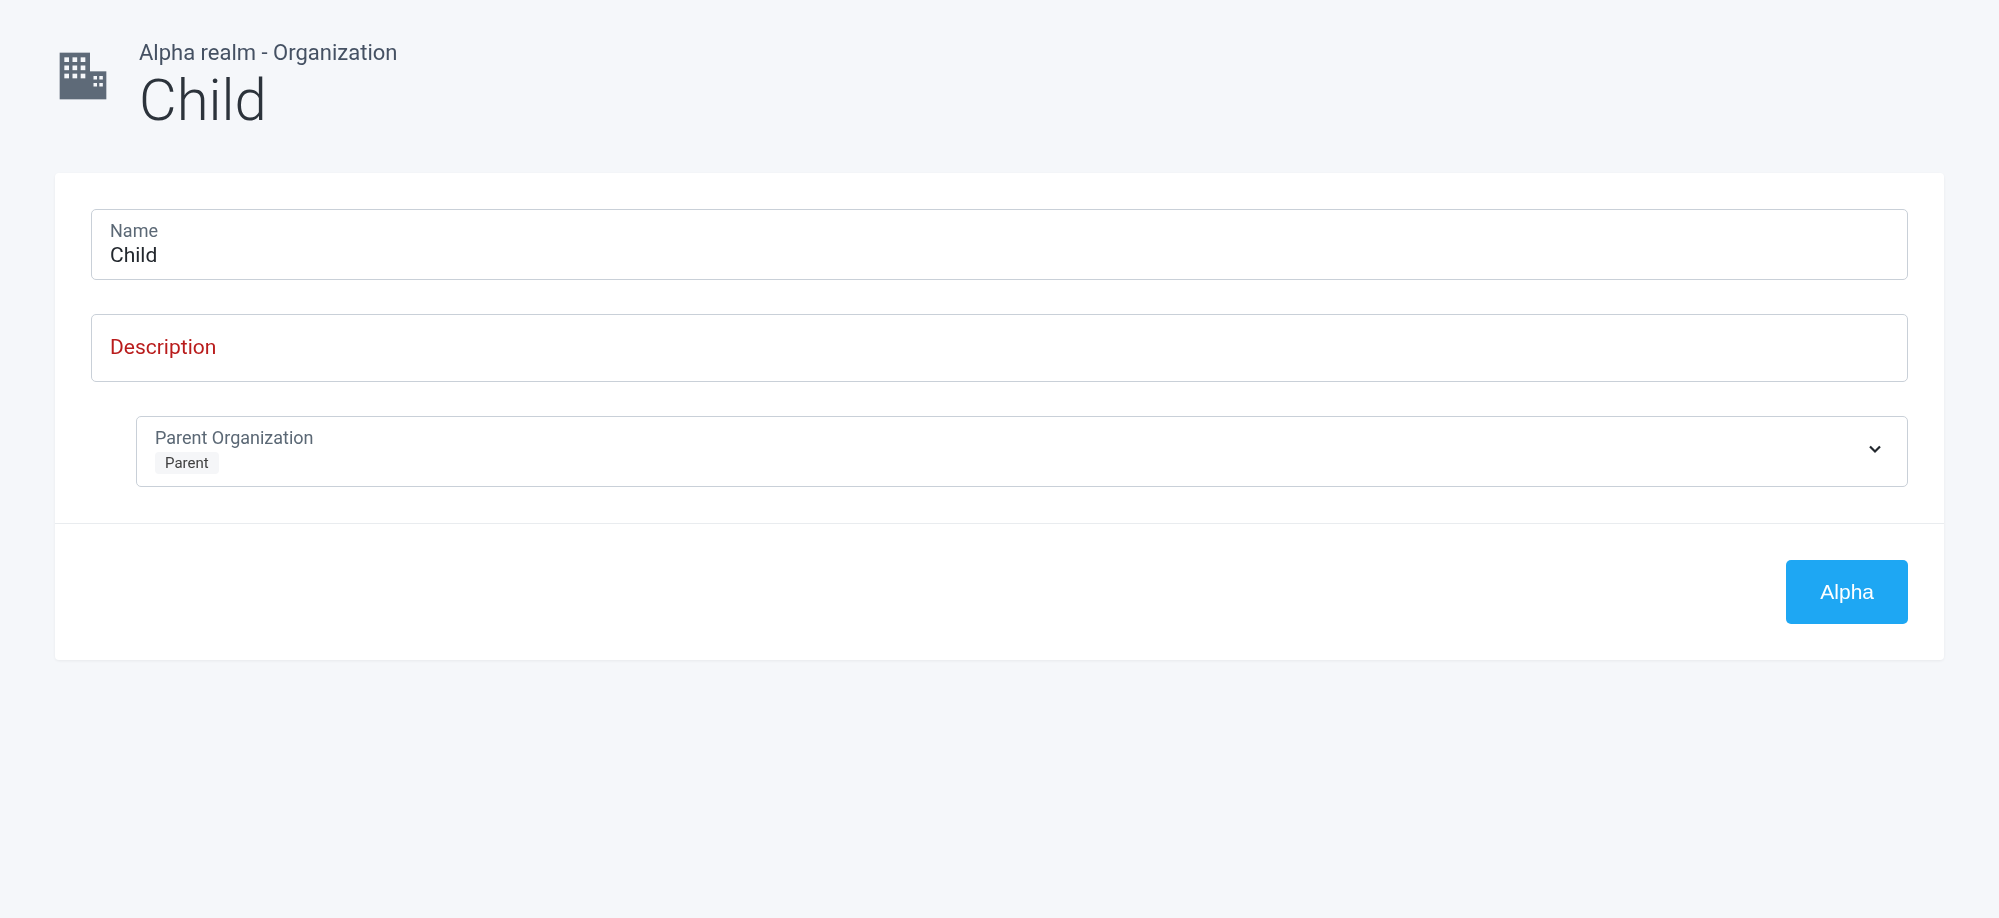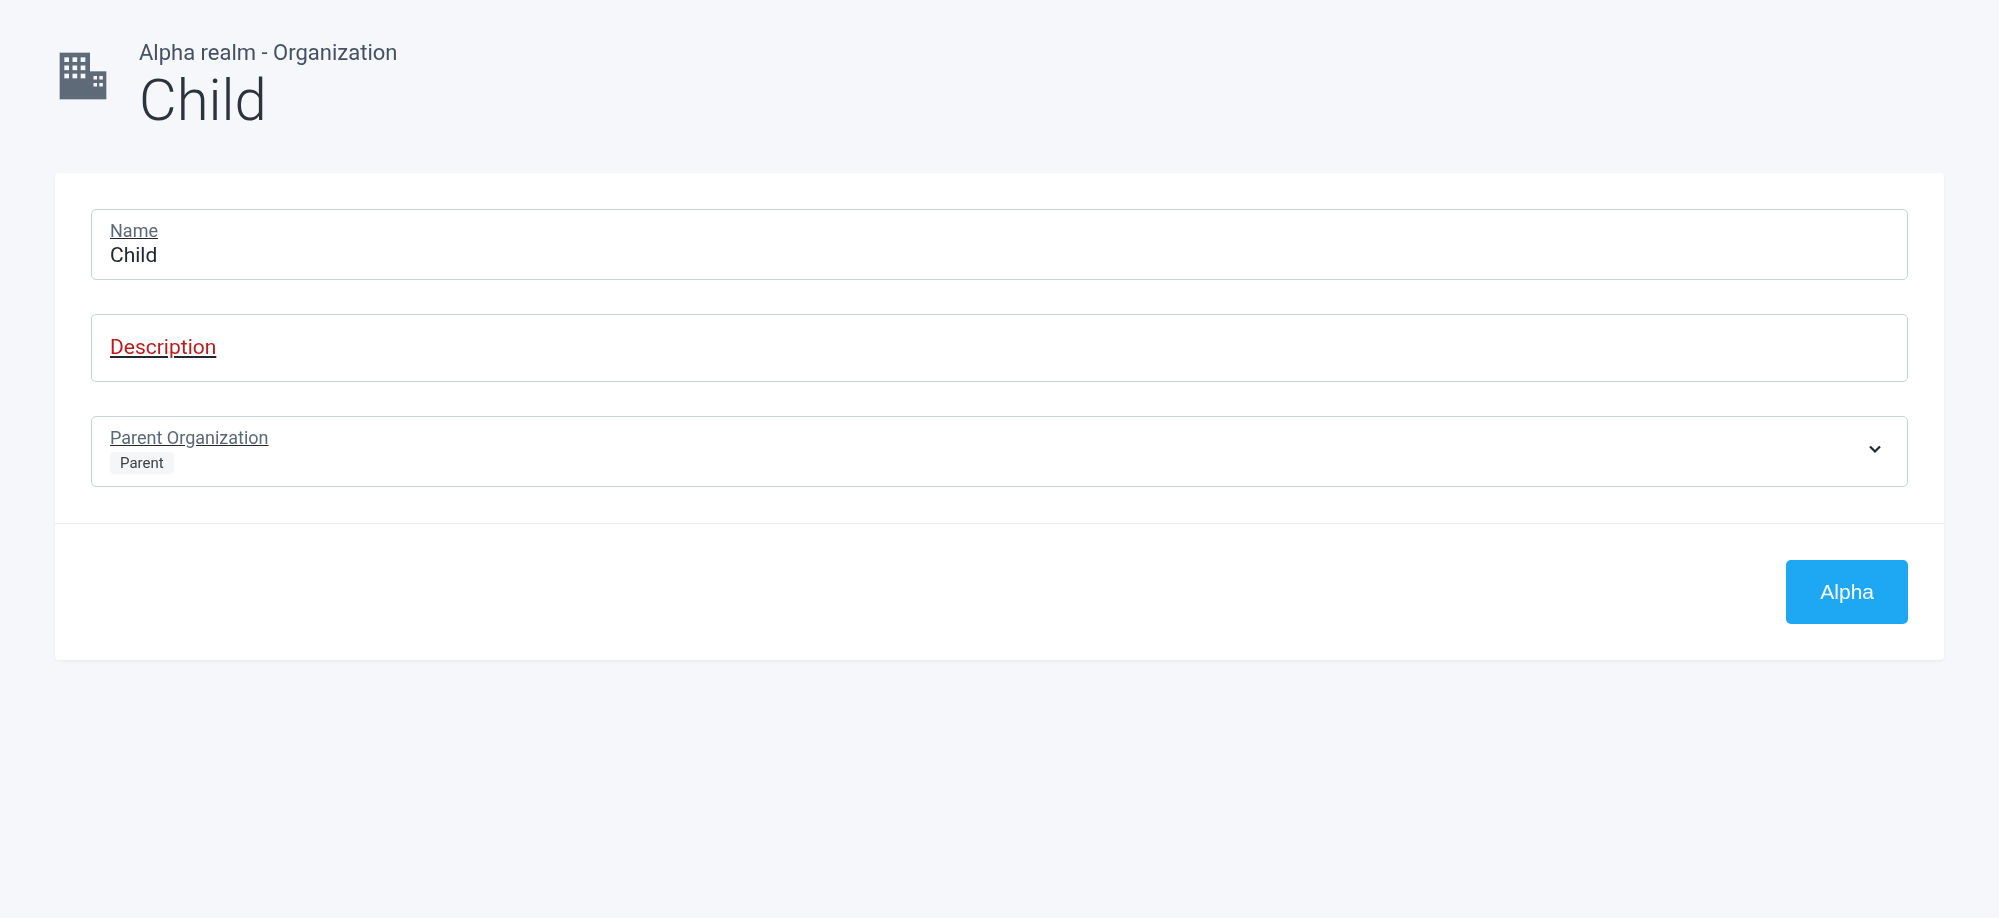--- a/index.html
+++ b/index.html
@@ -67,21 +67,20 @@
 }
 .form-area {
   padding: 36px 36px 36px 36px;
 }
 .field {
   border: 1px solid #c9d0d8;
   border-radius: 5px;
   padding: 10px 18px 12px 18px;
   margin-bottom: 34px;
   background: #fff;
-  text-decoration: underline;
 }
 .field:last-child { margin-bottom: 0; }
 .field-label {
   font-size: 18px;
   color: #5b6875;
   display: block;
   margin-bottom: 2px;
 }
 .field-input {
   border: none;
@@ -92,20 +91,21 @@
   background: transparent;
   font-family: inherit;
 }
 .field-single-label {
   font-size: 21px;
   color: #b91c1c;
   padding: 10px 0;
 }
 .field-select {
   position: relative;
+  margin-left: 45px;
 }
 .field-select-row {
   display: flex;
   align-items: center;
   justify-content: space-between;
 }
 .field-select-left { flex: 1; }
 .chip {
   display: inline-block;
   background: #f5f6f8;

